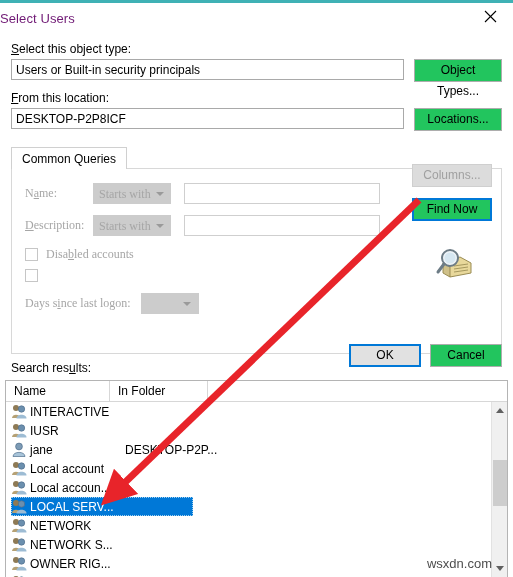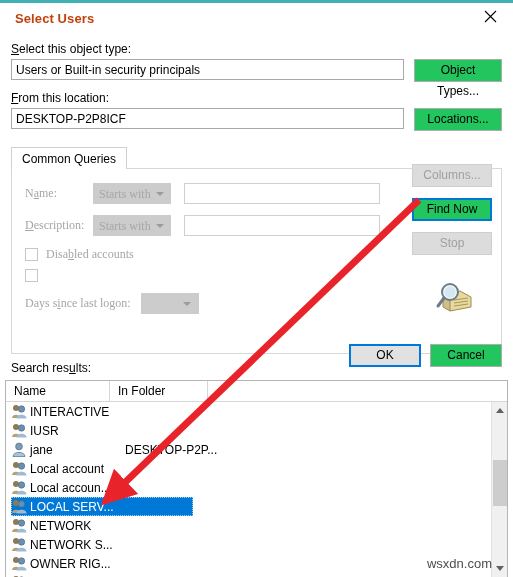--- a/index.html
+++ b/index.html
@@ -29,25 +29,24 @@
     box-sizing: border-box;
   }
   .titlebar {
     position: relative;
     height: 30px;
     background: #ffffff;
     display: flex;
     align-items: center;
   }
   .title-text {
-    padding-left: 15px;
+    padding-left: 0;
     font-size: 13px;
-    color: #c2410c;
+    color: #701a75;
     letter-spacing: 0.1px;
-    font-weight: bold;
   }
   .close-btn {
     position: absolute;
     right: 0; top: -3px;
     width: 45px; height: 33px;
     display: flex;
     align-items: center;
     justify-content: center;
     cursor: pointer;
   }
@@ -463,21 +462,20 @@
         <span class="days-combo">
           <span class="caret"></span>
         </span>
       </div>
     </div>
   </div>
 
   <div class="rightcol">
     <button class="btn disabled">Columns...</button>
     <button class="btn focused">Find Now</button>
-    <button class="btn disabled">Stop</button>
 
     <svg class="magnifier" viewBox="0 0 44 34">
       <path d="M13 17 L30 11 L41 17 L41 27 L20 31 Z" fill="#e8d89b" stroke="#9a8c54" stroke-width="1"></path>
       <path d="M13 17 L13 27 L20 31 L20 21 Z" fill="#cfc089" stroke="#9a8c54" stroke-width="1"></path>
       <line x1="24" y1="20" x2="38" y2="18" stroke="#a6985f" stroke-width="1"></line>
       <line x1="24" y1="23" x2="38" y2="21" stroke="#a6985f" stroke-width="1"></line>
       <line x1="24" y1="26" x2="38" y2="24" stroke="#a6985f" stroke-width="1"></line>
       <circle cx="20" cy="12" r="8" fill="#eef4f8" stroke="#6d7c86" stroke-width="2"></circle>
       <circle cx="20" cy="12" r="5.5" fill="#cfe3ef" opacity="0.8"></circle>
       <line x1="14" y1="18" x2="8" y2="26" stroke="#6d7c86" stroke-width="3" stroke-linecap="round"></line>

